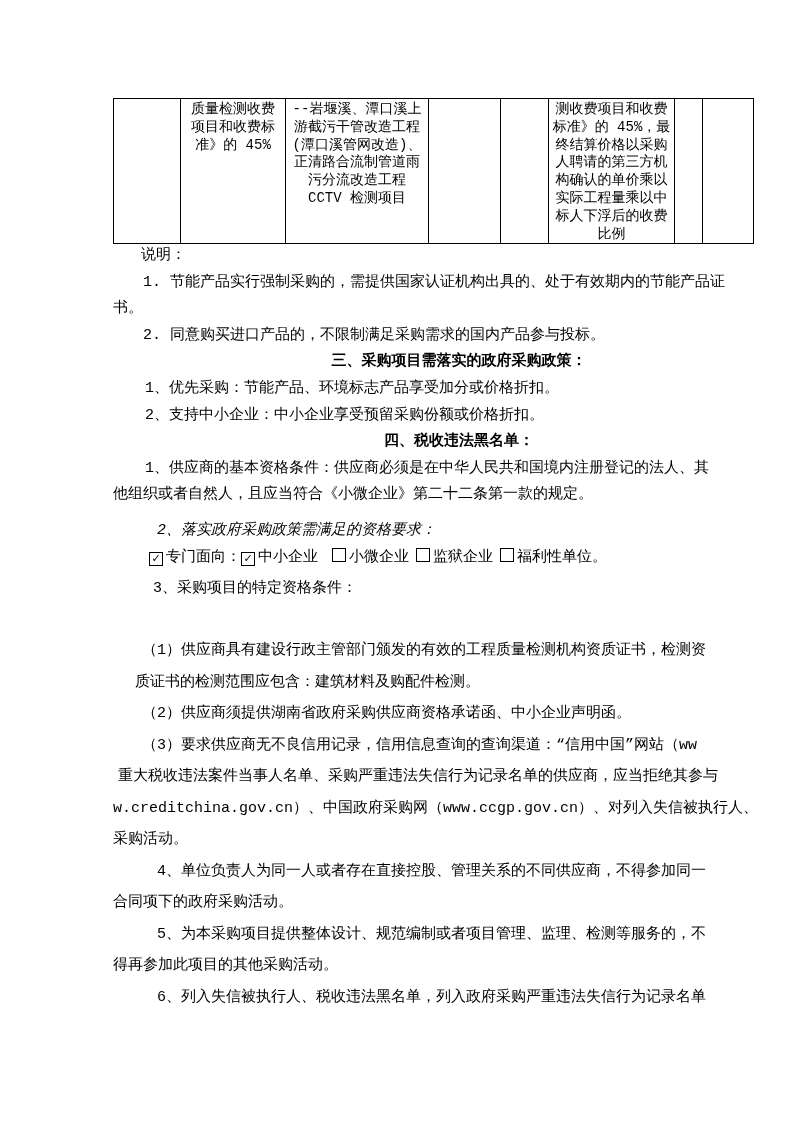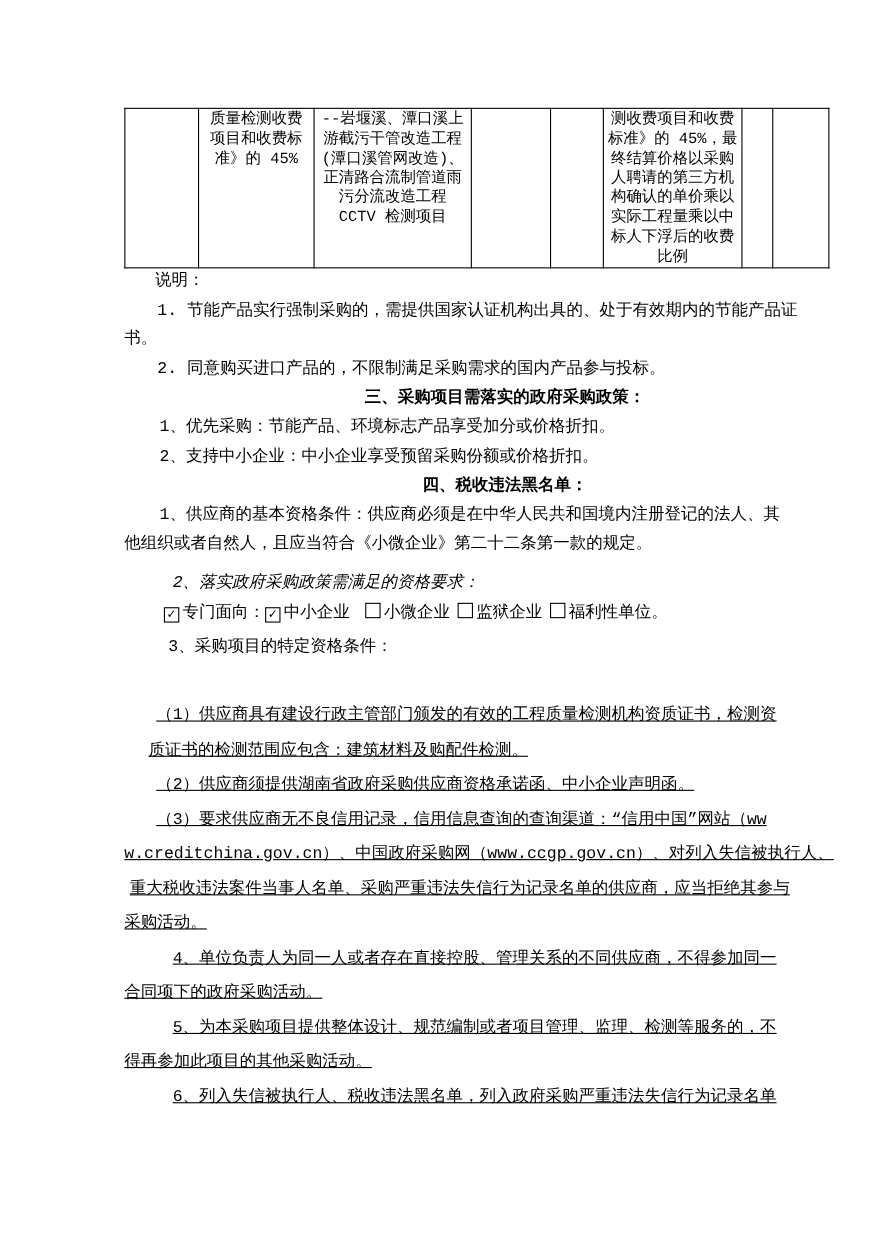--- a/index.html
+++ b/index.html
@@ -22,21 +22,21 @@
     vertical-align:top;
     text-align:center;
     font-size:14px;
     line-height:17.8px;
     padding:2px 2px 0 2px;
     white-space:pre-line;
     overflow:hidden;
   }
   
   .blockA{position:absolute;left:113px;top:243px;width:660px;font-size:15px;}
-  .blockB{position:absolute;left:113px;top:635px;width:660px;font-size:15px;text-decoration:underline;}
+  .blockB{position:absolute;left:113px;top:635px;width:660px;font-size:15px;}
   .blockA .line{line-height:26.6px;white-space:nowrap;}
   .blockB .line{line-height:31.5px;white-space:nowrap;}
   .bold{font-weight:bold;text-align:center;}
   .mt9{margin-top:9px;font-style:italic;}
   .mt5{margin-top:5px;}
   .pl0{padding-left:0;}
   .pl5{padding-left:5px;}
   .pl22{padding-left:22px;}
   .pl28{padding-left:28px;}
   .pl29{padding-left:29px;}
@@ -127,22 +127,22 @@
 
 
     <div class="line pl40 mt5">3、采购项目的特定资格条件：</div>
   </div>
 
   <div class="blockB">
     <div class="line pl29">（1）供应商具有建设行政主管部门颁发的有效的工程质量检测机构资质证书，检测资</div>
     <div class="line pl22">质证书的检测范围应包含：建筑材料及购配件检测。</div>
     <div class="line pl29">（2）供应商须提供湖南省政府采购供应商资格承诺函、中小企业声明函。</div>
     <div class="line pl29">（3）要求供应商无不良信用记录，信用信息查询的查询渠道：“信用中国”网站（ww</div>
+    <div class="line pl5">重大税收违法案件当事人名单、采购严重违法失信行为记录名单的供应商，应当拒绝其参与</div>
     <div class="line pl0">w.creditchina.gov.cn）、中国政府采购网（www.ccgp.gov.cn）、对列入失信被执行人、</div>
-    <div class="line pl5">重大税收违法案件当事人名单、采购严重违法失信行为记录名单的供应商，应当拒绝其参与</div>
     <div class="line pl0">采购活动。</div>
     <div class="line pl44">4、单位负责人为同一人或者存在直接控股、管理关系的不同供应商，不得参加同一</div>
     <div class="line pl0">合同项下的政府采购活动。</div>
     <div class="line pl44">5、为本采购项目提供整体设计、规范编制或者项目管理、监理、检测等服务的，不</div>
     <div class="line pl0">得再参加此项目的其他采购活动。</div>
     <div class="line pl44">6、列入失信被执行人、税收违法黑名单，列入政府采购严重违法失信行为记录名单</div>
   </div>
 
 </div>
 

